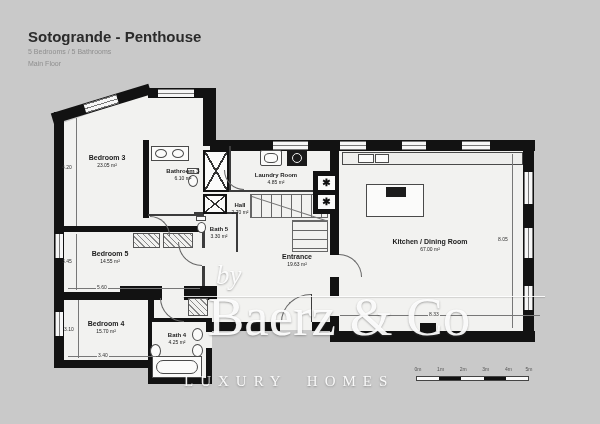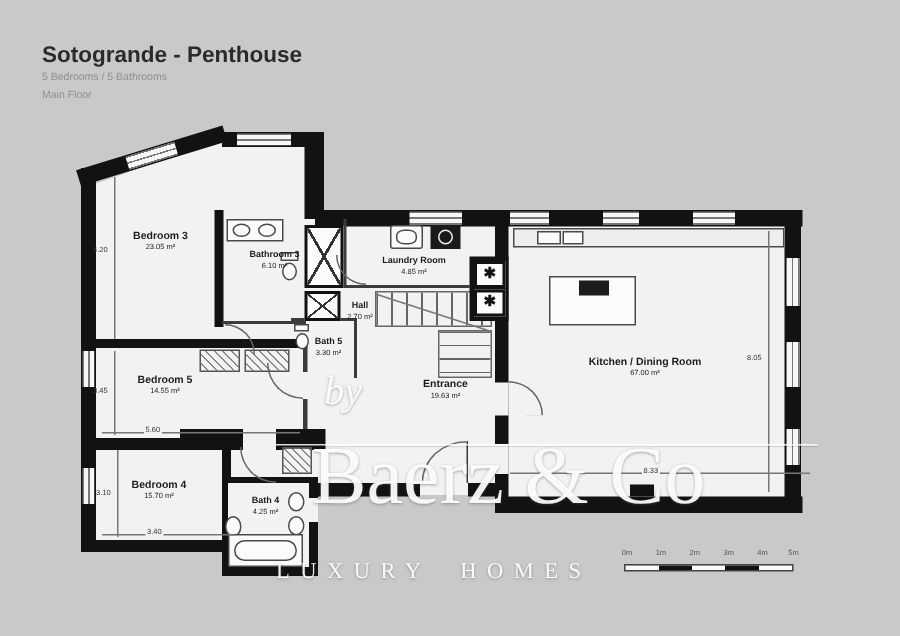--- a/index.html
+++ b/index.html
@@ -38,21 +38,21 @@
 
   .astbox { position:absolute; background:#fbfbfa; border:2px solid #121212; color:#111;
       font-size:10px; font-weight:bold; text-align:center; line-height:13px; }
 
   #hdr-title { position:absolute; left:28px; top:28px; font-size:15px; font-weight:bold; color:#2b2b2b; }
   #hdr-sub   { position:absolute; left:28px; top:48px; font-size:7px; color:#8f8f8f; }
   #hdr-floor { position:absolute; left:28px; top:60px; font-size:7px; color:#8f8f8f; }
 
   .wm { position:absolute; color:rgba(255,255,255,0.93); text-shadow:0 1px 2px rgba(70,70,70,0.45);
         font-family:"Liberation Serif", serif; }
-  #wm-by    { left:216px; top:245px; font-size:27px; font-style:italic; }
+  #wm-by    { left:216px; top:260px; font-size:27px; font-style:italic; }
   #wm-brand { left:155px; top:288px; width:368px; text-align:center; font-size:55px; line-height:58px; }
   #wm-tag   { left:184px; top:373px; font-size:15px; letter-spacing:7px; word-spacing:9px; }
   #wm-line1 { left:183px; top:296px; width:362px; height:1px; background:rgba(255,255,255,0.85);
               box-shadow:0 1px 1px rgba(0,0,0,0.15); }
 
   #scalebar { position:absolute; left:416px; top:366px; width:115px; height:16px; }
   #scalebar .sl { position:absolute; top:0; transform:translateX(-50%); font-size:5px; color:#555; }
   #scalebar .bar { position:absolute; left:0; top:10px; width:113px; height:5px; border:1px solid #444;
       background:linear-gradient(to right,#fafafa 0 20%,#111 20% 40%,#fafafa 40% 60%,#111 60% 80%,#fafafa 80% 100%); }
 </style>

